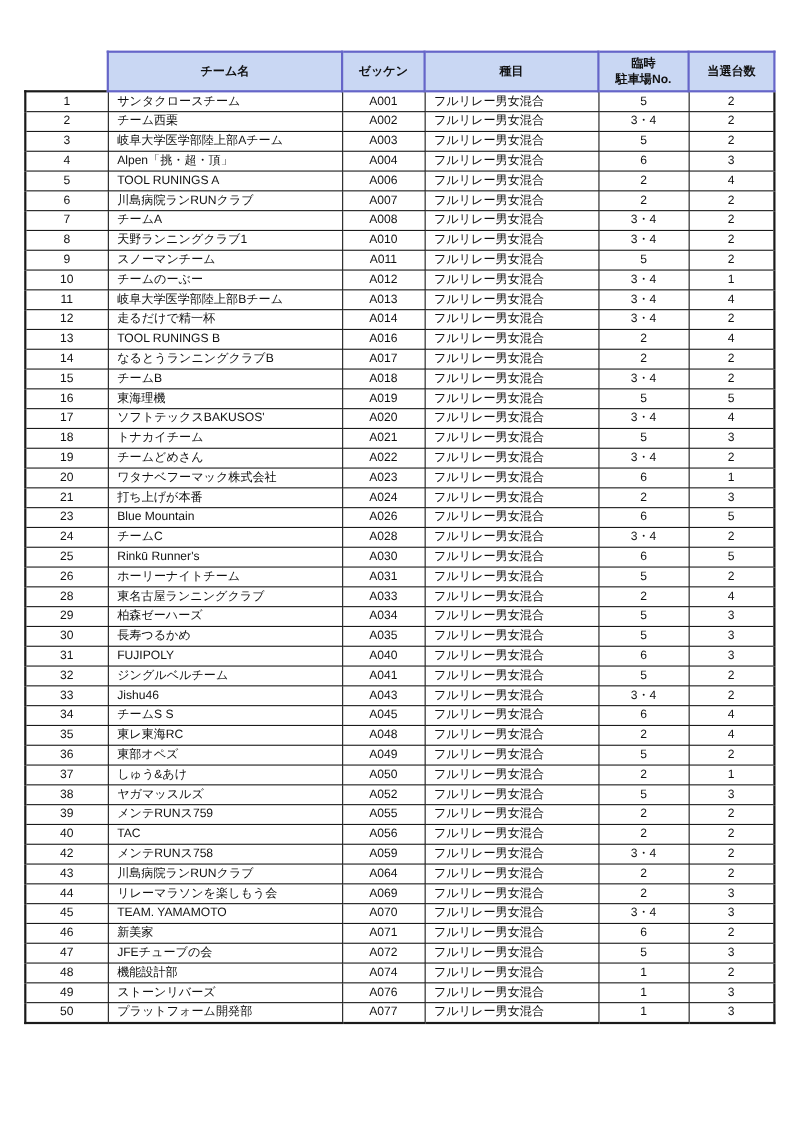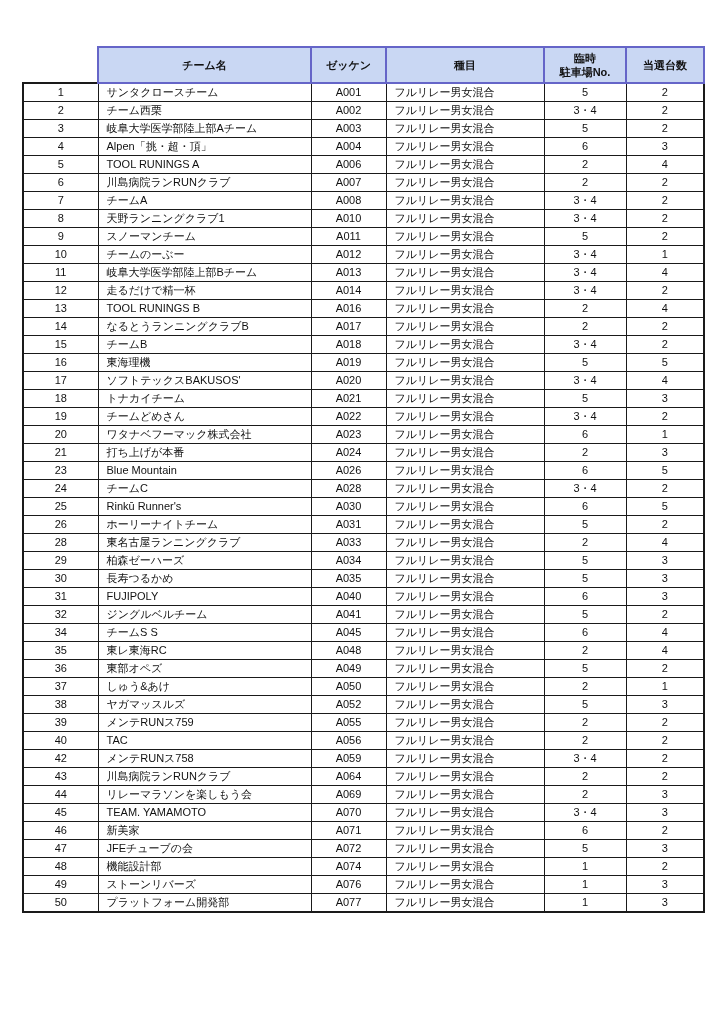--- a/index.html
+++ b/index.html
@@ -332,20 +332,28 @@
   </tr>
         <tr>
     <td class="c-no">32</td>
     <td class="c-team">ジングルベルチーム</td>
     <td class="c-bib">A041</td>
     <td class="c-event">フルリレー男女混合</td>
     <td class="c-park">5</td>
     <td class="c-wins">2</td>
   </tr>
         <tr>
+    <td class="c-no">33</td>
+    <td class="c-team">Jishu46</td>
+    <td class="c-bib">A043</td>
+    <td class="c-event">フルリレー男女混合</td>
+    <td class="c-park">3・4</td>
+    <td class="c-wins">2</td>
+  </tr>
+        <tr>
     <td class="c-no">34</td>
     <td class="c-team">チームS S</td>
     <td class="c-bib">A045</td>
     <td class="c-event">フルリレー男女混合</td>
     <td class="c-park">6</td>
     <td class="c-wins">4</td>
   </tr>
         <tr>
     <td class="c-no">35</td>
     <td class="c-team">東レ東海RC</td>

